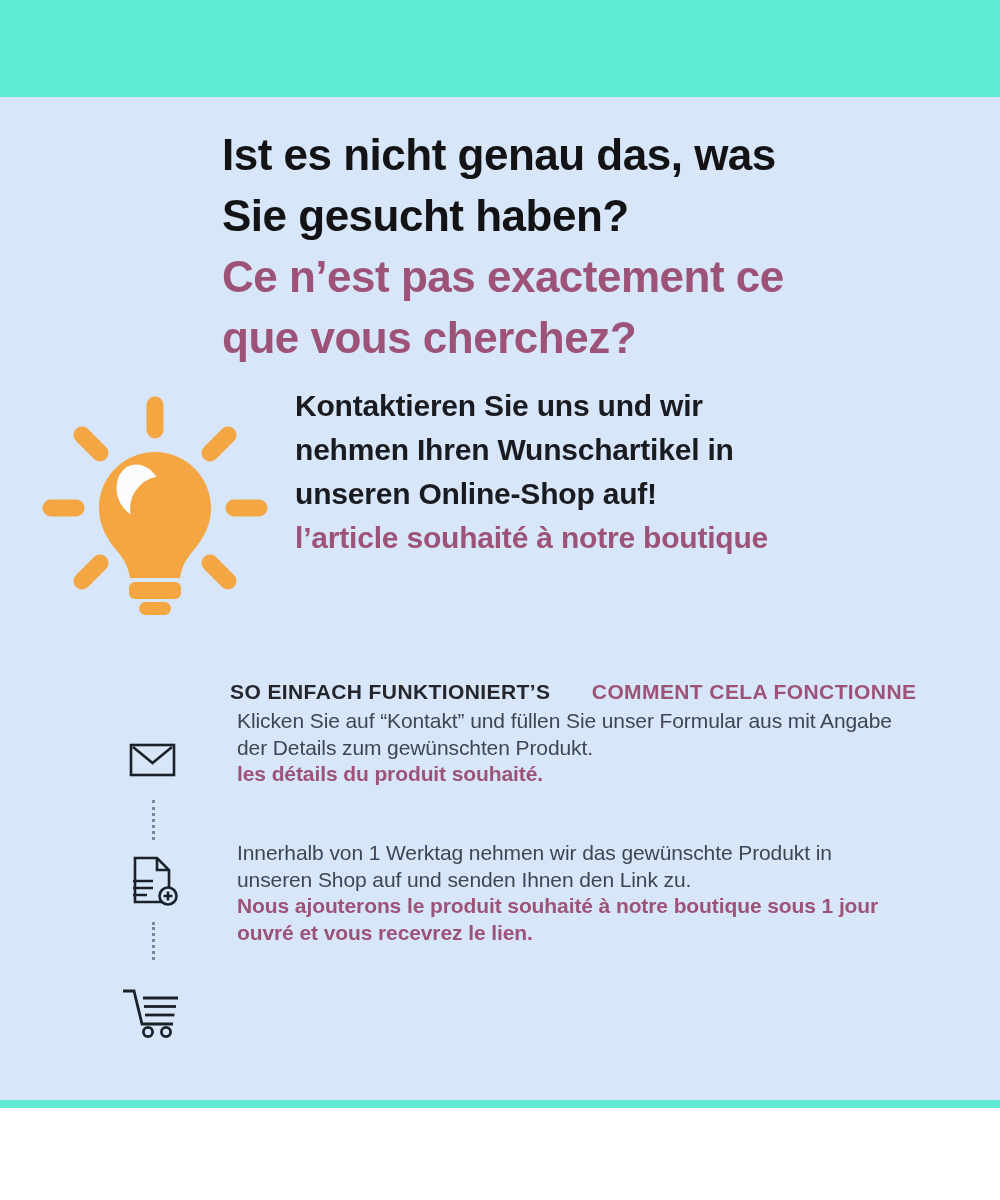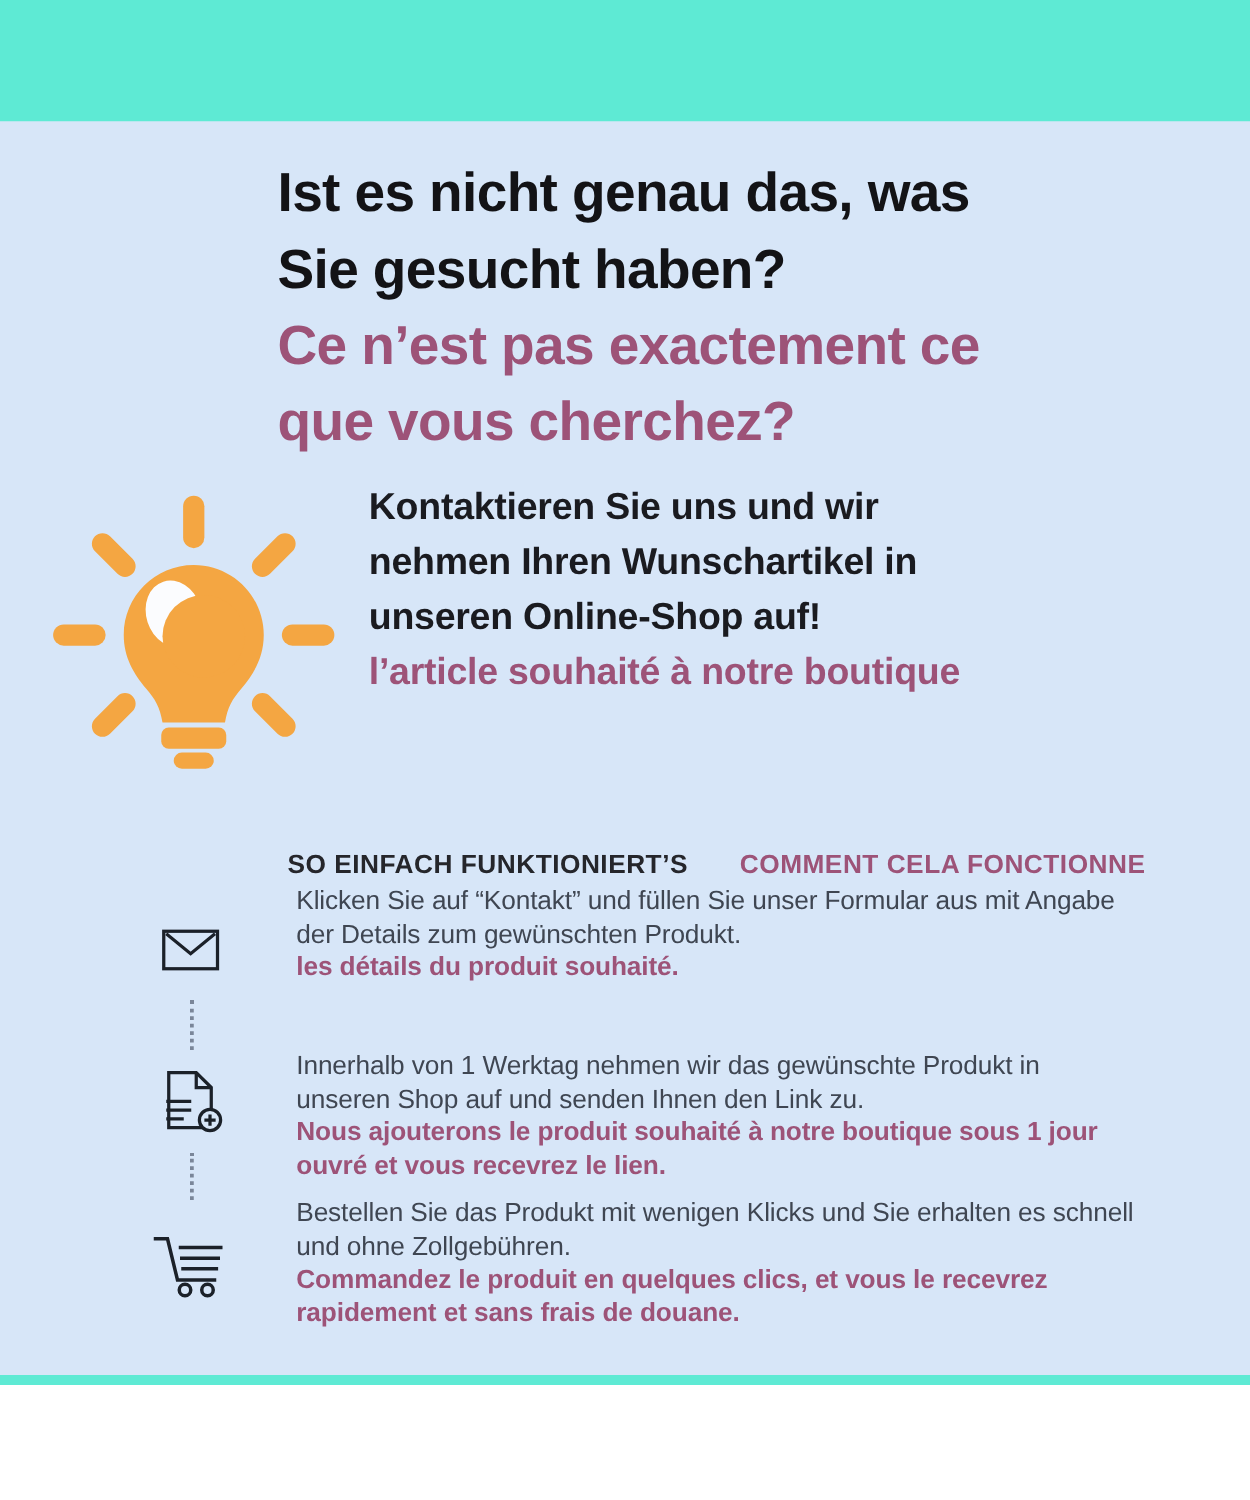--- a/index.html
+++ b/index.html
@@ -134,19 +134,13 @@
     <div class="line fr">les détails du produit souhaité.</div>
   </div>
 
   <div class="step step-2">
     <div class="line de">Innerhalb von 1 Werktag nehmen wir das gewünschte Produkt in</div>
     <div class="line de">unseren Shop auf und senden Ihnen den Link zu.</div>
     <div class="line fr">Nous ajouterons le produit souhaité à notre boutique sous 1 jour</div>
     <div class="line fr">ouvré et vous recevrez le lien.</div>
   </div>
 
-  <div class="step step-3">
-    <div class="line de">Bestellen Sie das Produkt mit wenigen Klicks und Sie erhalten es schnell</div>
-    <div class="line de">und ohne Zollgebühren.</div>
-    <div class="line fr">Commandez le produit en quelques clics, et vous le recevrez</div>
-    <div class="line fr">rapidement et sans frais de douane.</div>
-  </div>
 </div>
 
 </body></html>

